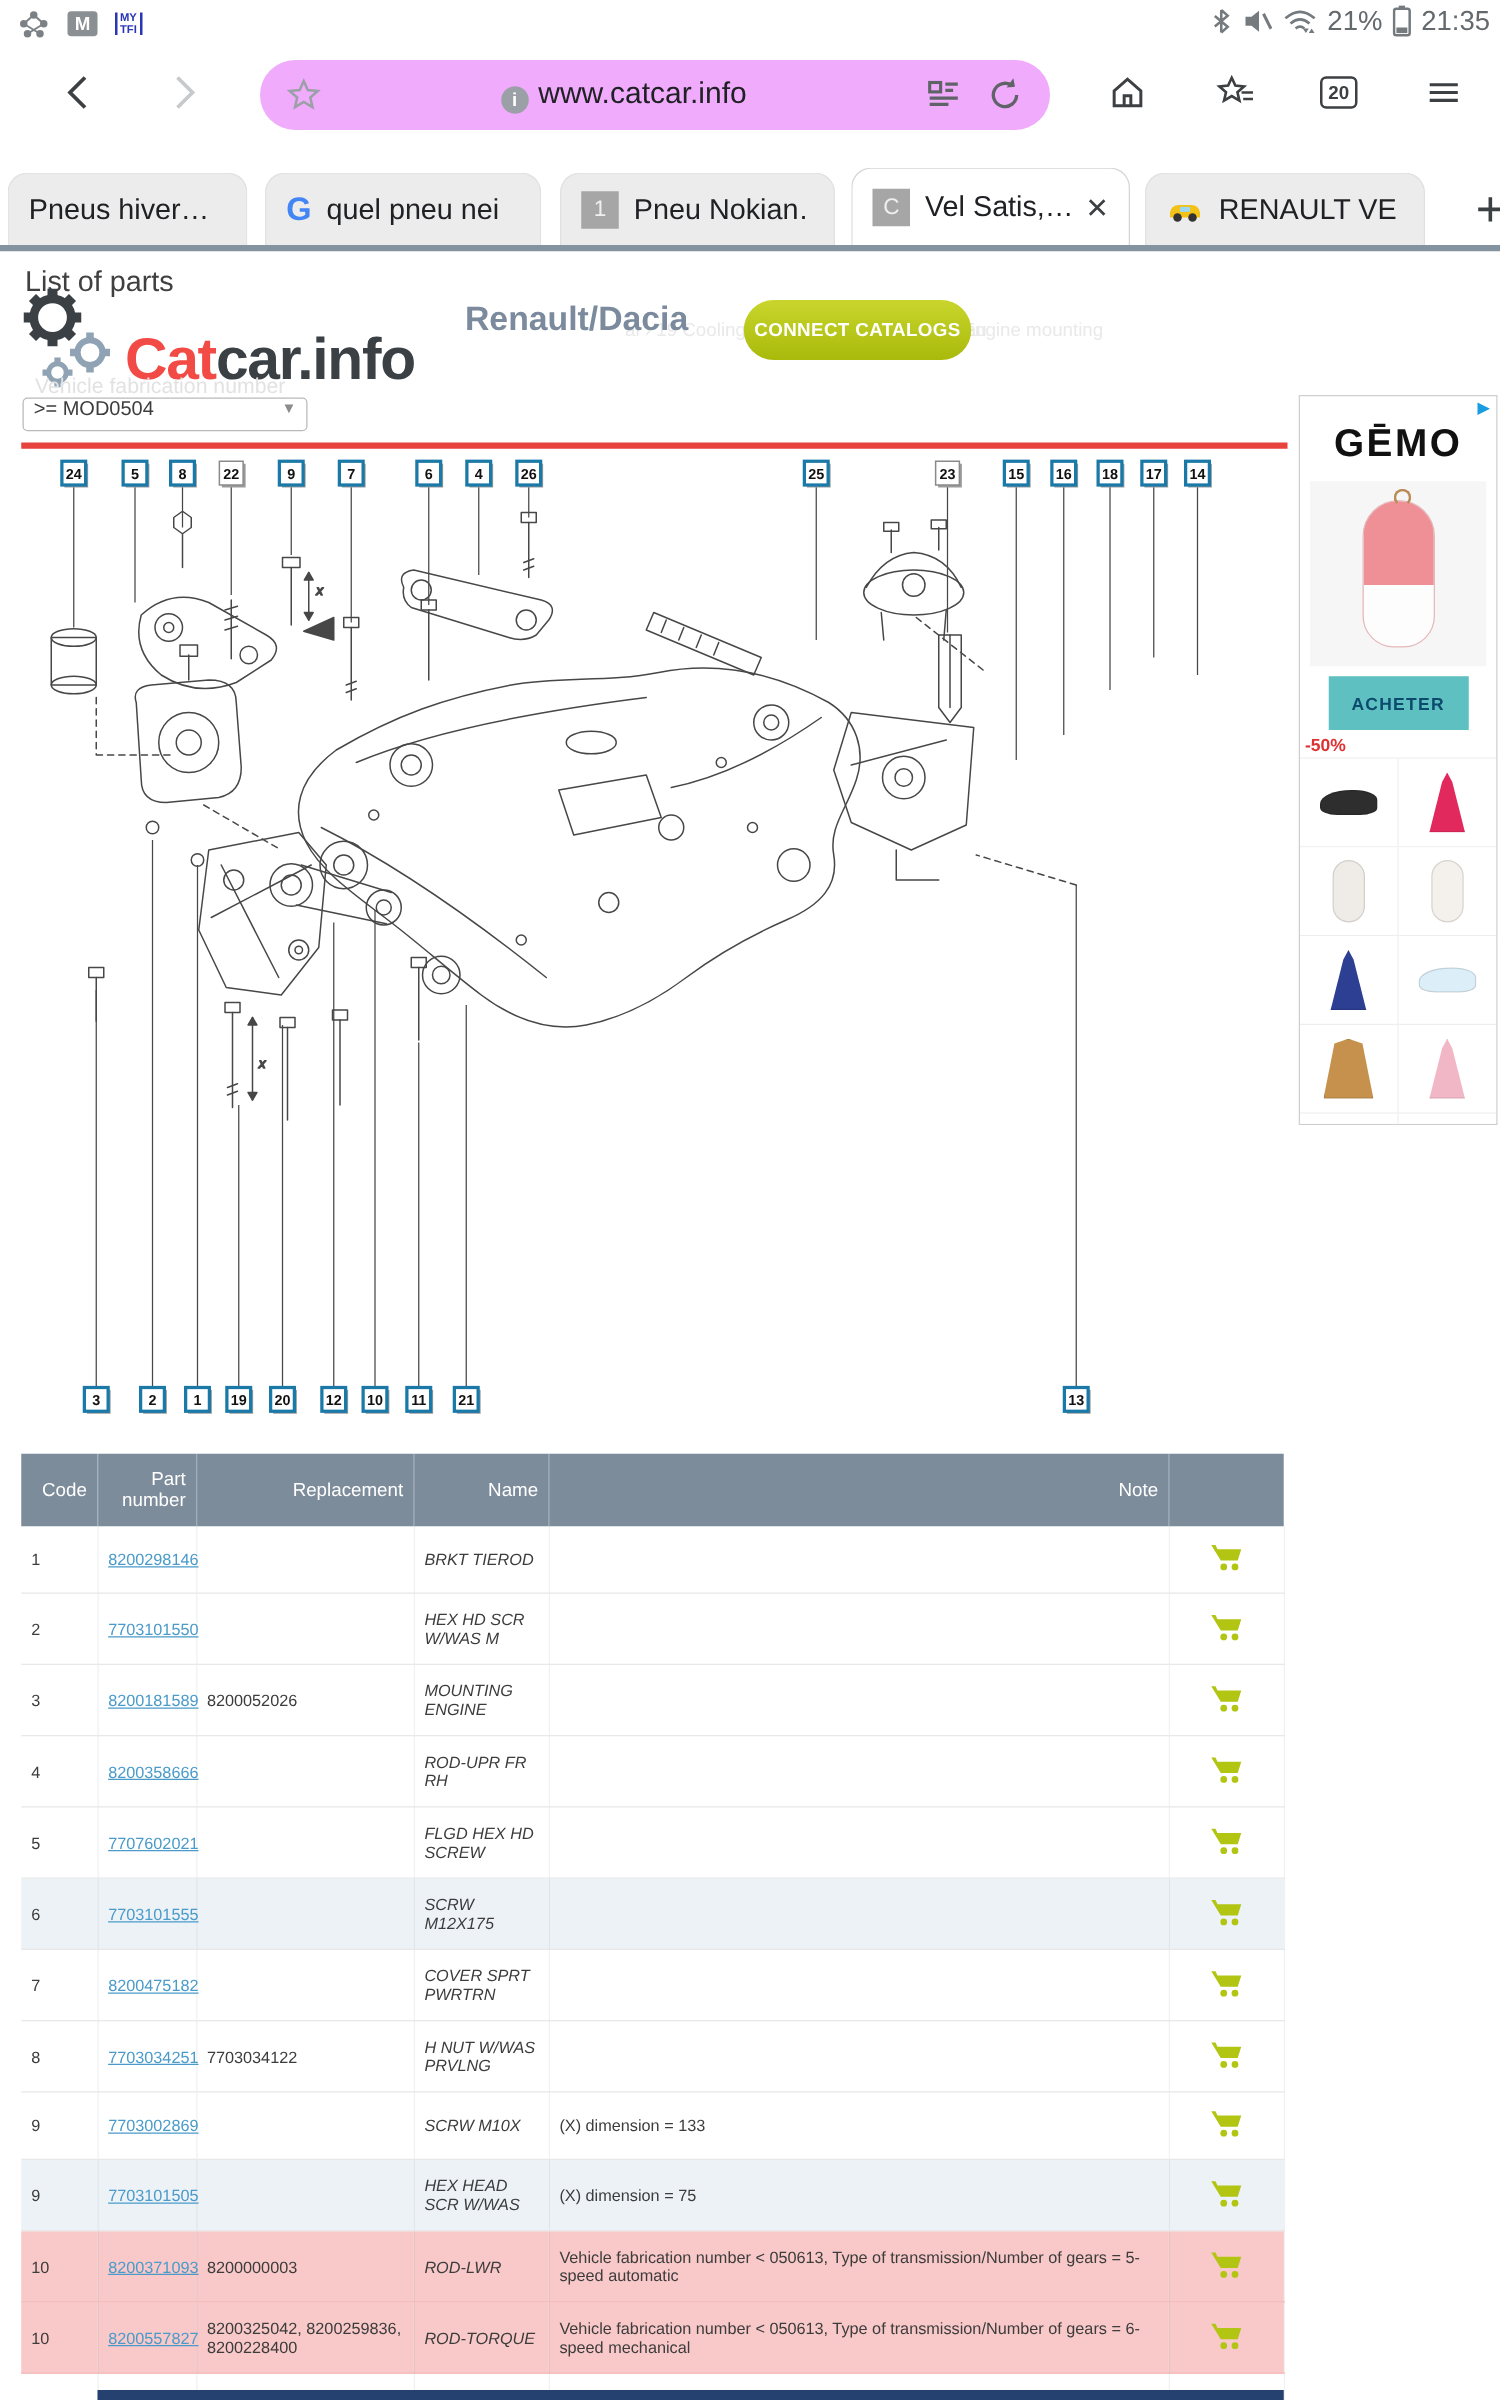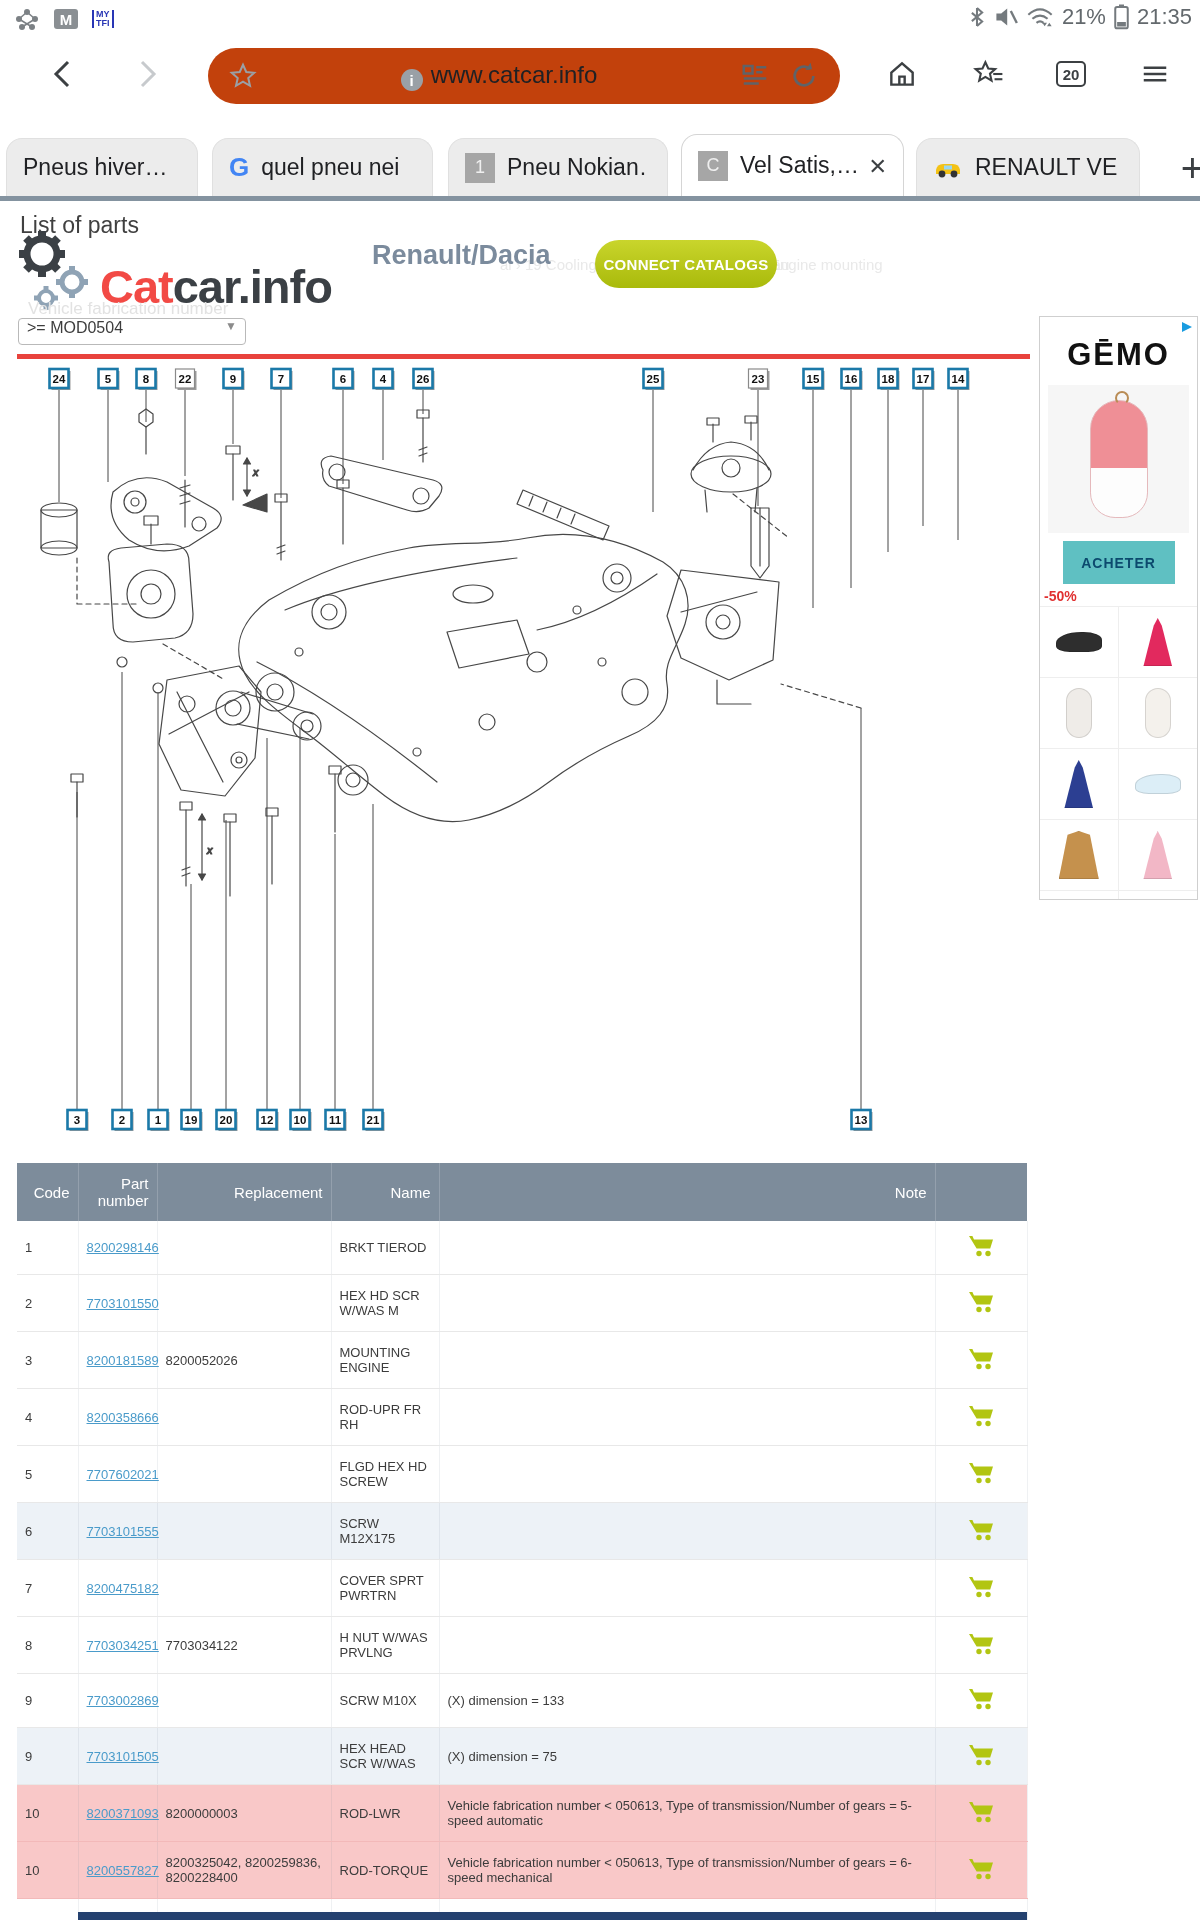--- a/index.html
+++ b/index.html
@@ -10,21 +10,21 @@
   
   .status-bar{left:0;top:0;width:1200px;height:38px;background:#fff;}
   .sb-left{position:absolute;left:14px;top:6px;display:flex;gap:14px;align-items:center;}
   .sb-right{position:absolute;right:8px;top:4px;display:flex;gap:8px;align-items:center;color:#63696d;font-size:22px;}
   .gmail-ic{width:24px;height:20px;background:#8a8f93;border-radius:3px;color:#fff;font-size:15px;font-weight:bold;display:flex;align-items:center;justify-content:center;}
   .mytfi-ic{color:#2936b5;font-size:9px;font-weight:bold;line-height:9px;border-left:2px solid #2936b5;border-right:2px solid #2936b5;padding:0 2px;}
 
   
   .browser-bar{left:0;top:38px;width:1200px;height:74px;background:#fff;}
   .nav-ic{position:absolute;top:18px;width:36px;height:36px;display:flex;align-items:center;justify-content:center;}
-  .url-pill{position:absolute;left:208px;top:10px;width:632px;height:56px;background:#c2410c;border-radius:28px;display:flex;align-items:center;padding:0 20px;}
+  .url-pill{position:absolute;left:208px;top:10px;width:632px;height:56px;background:#f0abfc;border-radius:28px;display:flex;align-items:center;padding:0 20px;}
   .url-text{flex:1;text-align:center;font-size:24px;color:#202124;}
   .info-dot{display:inline-flex;width:22px;height:22px;border-radius:50%;background:#9aa0a6;color:#fff;font-size:15px;align-items:center;justify-content:center;margin-right:8px;vertical-align:-3px;font-weight:bold;}
   .tab-counter{width:30px;height:26px;border:2.5px solid #3c4043;border-radius:5px;font-size:15px;font-weight:bold;color:#3c4043;display:flex;align-items:center;justify-content:center;}
 
   
   .tab-strip{left:0;top:112px;width:1200px;height:84px;background:#fff;margin-left:26px;}
   .tab{position:absolute;bottom:0;height:58px;background:#ececec;border-radius:16px 16px 0 0;display:flex;align-items:center;padding:0 16px;gap:12px;border:1px solid #e0e0e0;border-bottom:none;}
   .tab.active{height:62px;background:#fff;border-color:#d5d5d5;}
   .tab-label{font-size:23px;color:#202124;white-space:nowrap;overflow:hidden;}
   .fav-box{width:30px;height:30px;background:#a6a6a6;color:#efefef;font-size:18px;display:flex;align-items:center;justify-content:center;flex:0 0 auto;}
@@ -66,21 +66,21 @@
   .ad-cell{height:71px;border-bottom:1px solid #eee;display:flex;align-items:center;justify-content:center;background:#fff;}
   .ad-cell:nth-child(odd){border-right:1px solid #eee;}
 
   
   .parts-table{left:17px;top:1163px;width:1010px;border-collapse:collapse;table-layout:fixed;}
   .parts-table th{background:#7d8c9b;color:#fff;font-weight:normal;font-size:15px;text-align:right;padding:9px 8px;border-right:1px solid rgba(255,255,255,.18);height:58px;}
   .parts-table td{font-size:13px;color:#3c3c3c;padding:13px 8px;border-bottom:1px solid #e8e8e8;border-right:1px solid rgba(125,140,155,.12);vertical-align:middle;}
   .parts-table tr.alt td{background:#edf2f7;}
   .parts-table tr.pink td{background:#f9c8c8;border-bottom-color:#f3b9b9;}
   .parts-table a{color:#4a9bca;text-decoration:underline;}
-  .td-name{text-transform:uppercase;font-size:12.5px;}
+  .td-name{text-transform:uppercase;font-size:12.5px;font-style:italic;}
   .td-cart{text-align:center;}
   .navy-bar{left:78px;top:1912px;width:949px;height:8px;background:#24416f;}
 </style>
 </head>
 <body>
 
 <div class="screen">
 
   <div class="abs status-bar">
     <div class="sb-left">

